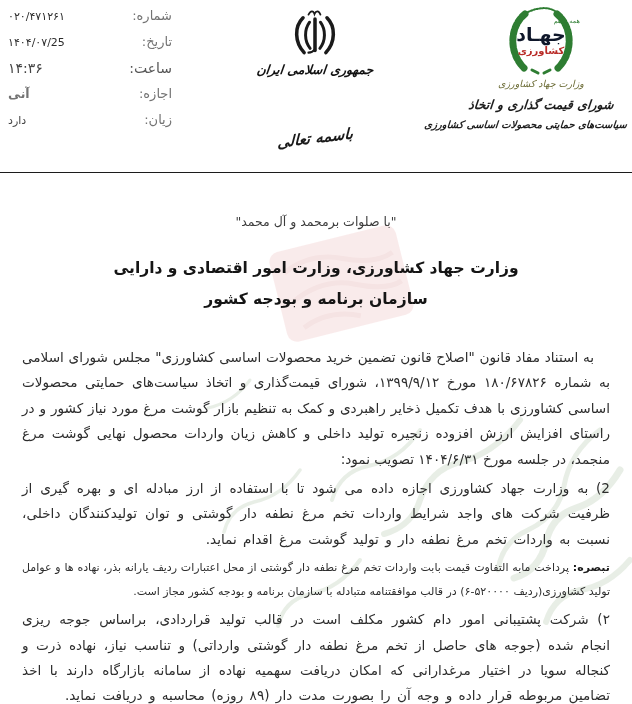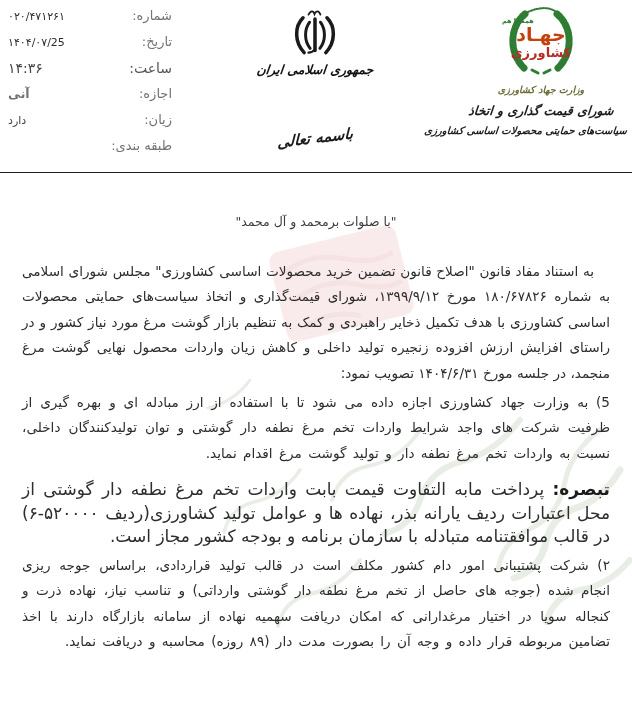--- a/index.html
+++ b/index.html
@@ -23,43 +23,43 @@
   .meta-row:nth-child(5) .m-value{color:#444;}
   .center-head{position:absolute;top:0;left:252px;width:126px;text-align:center;}
   .emblem{margin-top:7px;}
   .emblem-caption{font-size:12.5px;font-style:italic;font-weight:bold;color:#111;
     transform:skewX(-6deg);margin-top:1px;white-space:nowrap;}
   .besmele{margin-top:52px;font-size:15px;font-style:italic;font-weight:bold;color:#1a1a1a;
     transform:rotate(-7deg) skewX(-8deg);display:inline-block;}
   .right-head{position:absolute;top:0;left:455px;width:172px;text-align:center;direction:rtl;}
   .logo-wrap{position:relative;width:78px;height:72px;margin:6px auto 0;}
   .logo-wrap svg{position:absolute;top:0;left:0;}
-  .logo-motto{position:absolute;top:11px;left:0;width:100%;text-align:left;
-    font-size:6.5px;font-weight:bold;color:#2e7d32;}
+  .logo-motto{position:absolute;top:11px;left:0;width:100%;text-align:right;
+    font-size:6.5px;font-weight:normal;color:#2e7d32;}
   .logo-title{position:absolute;top:18px;left:0;width:100%;text-align:center;
-    font-size:19px;font-weight:bold;color:#c2410c;line-height:20px;}
+    font-size:19px;font-weight:bold;color:#0f172a;line-height:20px;}
   .logo-sub{position:absolute;top:39px;left:0;width:100%;text-align:center;
-    font-size:13px;font-weight:bold;color:#b92b27;}
-  .org-line1{margin-top:6px;font-size:9.5px;font-style:italic;font-weight:bold;color:#6b6b35;}
+    font-size:10px;font-weight:bold;color:#b92b27;}
+  .org-line1{margin-top:0;font-size:9.5px;font-style:italic;font-weight:normal;color:#6b6b35;}
   .org-line2{margin-top:8px;font-size:12.5px;font-style:italic;font-weight:bold;color:#1d1d1d;
     transform:skewX(-5deg);}
   .org-line3{margin-top:7px;font-size:10px;font-style:italic;font-weight:bold;color:#1d1d1d;
     transform:skewX(-5deg);white-space:nowrap;}
   .head-rule{position:absolute;top:172px;left:0;width:632px;border:none;
     border-top:1.6px solid #1c1c1c;margin:0;z-index:2;}
   
   .main{position:absolute;top:174px;left:0;width:632px;z-index:2;direction:rtl;
     padding:0 22px;box-sizing:border-box;}
   .salutation{text-align:center;font-size:12.5px;color:#3d3d3d;margin-top:40px;}
   .addressees{text-align:center;margin-top:24px;}
   .addressee-line{font-weight:bold;font-size:15.5px;color:#151515;line-height:31px;}
   .para{font-size:13.6px;line-height:25.4px;text-align:justify;color:#2d2d2d;margin:0;}
   .para-intro{margin-top:30px;text-indent:16px;}
   .para-item{margin-top:4px;word-spacing:2px;}
-  .para-note{font-size:17px;line-height:23.5px;margin-top:12px;}
+  .para-note{font-size:11px;line-height:23.5px;margin-top:4px;}
   .note-lead{font-weight:bold;color:#1b1b1b;}
 </style>
 </head>
 <body>
 
 <div class="page">
 
   <svg class="wm" width="632" height="704" viewBox="0 0 632 704">
     <g opacity="0.16" transform="rotate(-14 340 290)">
       <rect x="278" y="238" width="130" height="92" rx="10" fill="#e08a8a"></rect>
@@ -93,24 +93,20 @@
         <span class="m-value">۱۴:۳۶</span>
       </div>
       <div class="meta-row">
         <span class="m-label">اجازه:</span>
         <span class="m-value">آنی</span>
       </div>
       <div class="meta-row">
         <span class="m-label">زیان:</span>
         <span class="m-value">دارد</span>
       </div>
-      <div class="meta-row">
-        <span class="m-label">طبقه بندی:</span>
-        <span class="m-value"></span>
-      </div>
     </div>
 
     <div class="center-head">
       <svg class="emblem" width="56" height="50" viewBox="0 0 100 92">
         <g stroke="#1a1a1a" fill="none" stroke-linecap="round">
           <path d="M38 14 c4 -8 9 -8 11 -1 c3 -7 8 -7 11 1" stroke-width="3.2"></path>
           <path d="M50 22 L50 80" stroke-width="6.5"></path>
           <path d="M50 78 q-5 6 -12 6" stroke-width="4"></path>
           <path d="M40 28 C30 42 30 62 41 76" stroke-width="5.5"></path>
           <path d="M28 20 C12 36 12 64 30 84" stroke-width="6.5"></path>
@@ -141,23 +137,27 @@
       <div class="org-line3">سیاست‌های حمایتی محصولات اساسی کشاورزی</div>
     </div>
 
     <hr class="head-rule">
   </div>
 
   <div class="main">
 
     <div class="salutation">"با صلوات برمحمد و آل محمد"</div>
 
+    <div class="addressees">
+      <div class="addressee-line">وزارت جهاد کشاورزی، وزارت امور اقتصادی و دارایی</div>
+      <div class="addressee-line">سازمان برنامه و بودجه کشور</div>
+    </div>
 
     <p class="para para-intro">به استناد مفاد قانون "اصلاح قانون تضمین خرید محصولات اساسی کشاورزی" مجلس شورای اسلامی به شماره ۱۸۰/۶۷۸۲۶ مورخ ۱۳۹۹/۹/۱۲، شورای قیمت‌گذاری و اتخاذ سیاست‌های حمایتی محصولات اساسی کشاورزی با هدف تکمیل ذخایر راهبردی و کمک به تنظیم بازار گوشت مرغ مورد نیاز کشور و در راستای افزایش ارزش افزوده زنجیره تولید داخلی و کاهش زیان واردات محصول نهایی گوشت مرغ منجمد، در جلسه مورخ ۱۴۰۴/۶/۳۱ تصویب نمود:</p>
 
-    <p class="para para-item">5) به وزارت جهاد کشاورزی اجازه داده می شود تا با استفاده از ارز مبادله ای و بهره گیری از ظرفیت شرکت های واجد شرایط واردات تخم مرغ نطفه دار گوشتی و توان تولیدکنندگان داخلی، نسبت به واردات تخم مرغ نطفه دار و تولید گوشت مرغ اقدام نماید.</p>
+    <p class="para para-item">2) به وزارت جهاد کشاورزی اجازه داده می شود تا با استفاده از ارز مبادله ای و بهره گیری از ظرفیت شرکت های واجد شرایط واردات تخم مرغ نطفه دار گوشتی و توان تولیدکنندگان داخلی، نسبت به واردات تخم مرغ نطفه دار و تولید گوشت مرغ اقدام نماید.</p>
 
     <p class="para para-note"><span class="note-lead">تبصره:</span><span> پرداخت مابه التفاوت قیمت بابت واردات تخم مرغ نطفه دار گوشتی از محل اعتبارات ردیف یارانه بذر، نهاده ها و عوامل تولید کشاورزی(ردیف ۵۲۰۰۰۰-۶) در قالب موافقتنامه متبادله با سازمان برنامه و بودجه کشور مجاز است.</span></p>
 
     <p class="para para-item">۲) شرکت پشتیبانی امور دام کشور مکلف است در قالب تولید قراردادی، براساس جوجه ریزی انجام شده (جوجه های حاصل از تخم مرغ نطفه دار گوشتی وارداتی) و تناسب نیاز، نهاده ذرت و کنجاله سویا در اختیار مرغدارانی که امکان دریافت سهمیه نهاده از سامانه بازارگاه دارند با اخذ تضامین مربوطه قرار داده و وجه آن را بصورت مدت دار (۸۹ روزه) محاسبه و دریافت نماید.</p>
 
   </div>
 </div>
 
 </body></html>

